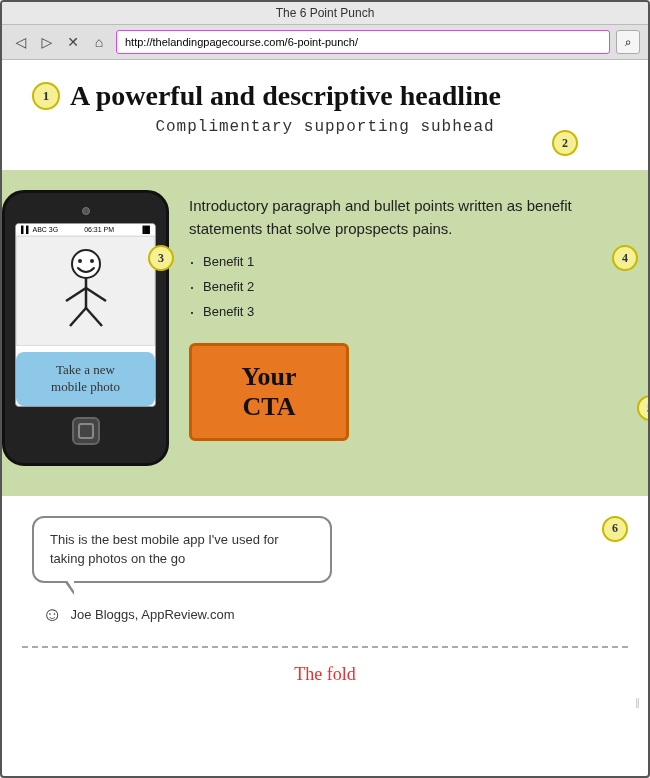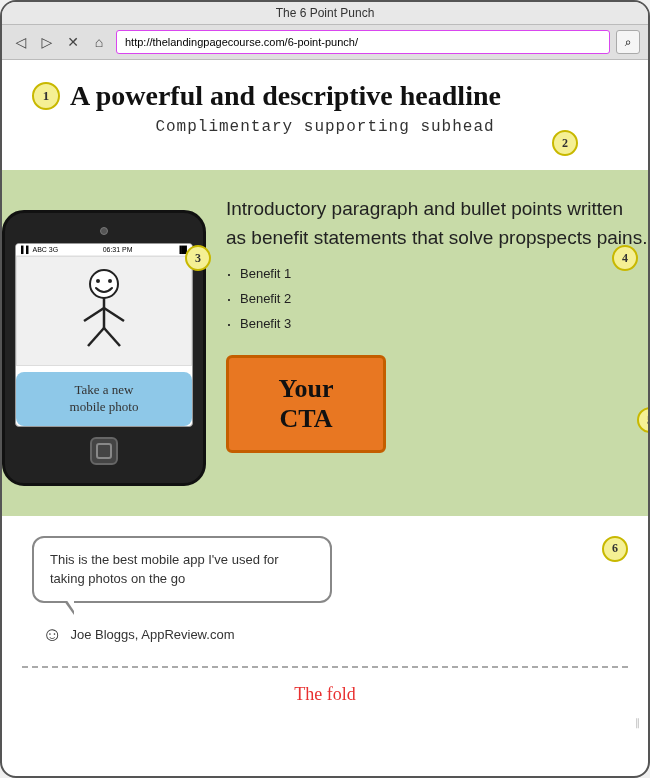--- a/index.html
+++ b/index.html
@@ -10,21 +10,21 @@
       justify-content: center;
       align-items: flex-start;
       width: 650px;
       min-height: 778px;
     }
     .browser-window {
       width: 650px;
       min-height: 778px;
       background: #fff;
       border: 2px solid #555;
-      border-radius: 16px;
+      border-radius: 4px;
       overflow: hidden;
     }
     .browser-title-bar {
       background: #e8e8e8;
       border-bottom: 1px solid #bbb;
       text-align: center;
       font-size: 12px;
       color: #333;
       padding: 4px 0;
       font-family: Arial, sans-serif;
@@ -122,27 +122,26 @@
       display: flex;
       align-items: flex-start;
       gap: 20px;
       position: relative;
     }
     .phone-wrap {
       flex-shrink: 0;
       position: relative;
     }
     .phone {
-      width: 204px;
+      width: 167px;
       background: #222;
       border-radius: 22px;
       padding: 14px 10px 18px;
       border: 3px solid #111;
       position: relative;
-      margin-top: 20px;
     }
     .phone-top {
       display: flex;
       justify-content: center;
       margin-bottom: 8px;
     }
     .phone-camera {
       width: 8px;
       height: 8px;
       background: #555;
@@ -214,21 +213,21 @@
       position: absolute;
       right: -5px;
       top: 55px;
     }
     .content-right {
       flex: 1;
       padding-top: 5px;
       position: relative;
     }
     .intro-text {
-      font-size: 19px;
+      font-size: 15px;
       color: #222;
       line-height: 1.5;
       margin-bottom: 10px;
       font-family: Arial, sans-serif;
     }
     .benefits-list {
       list-style: none;
       margin-bottom: 18px;
       font-family: Arial, sans-serif;
       font-size: 13px;

